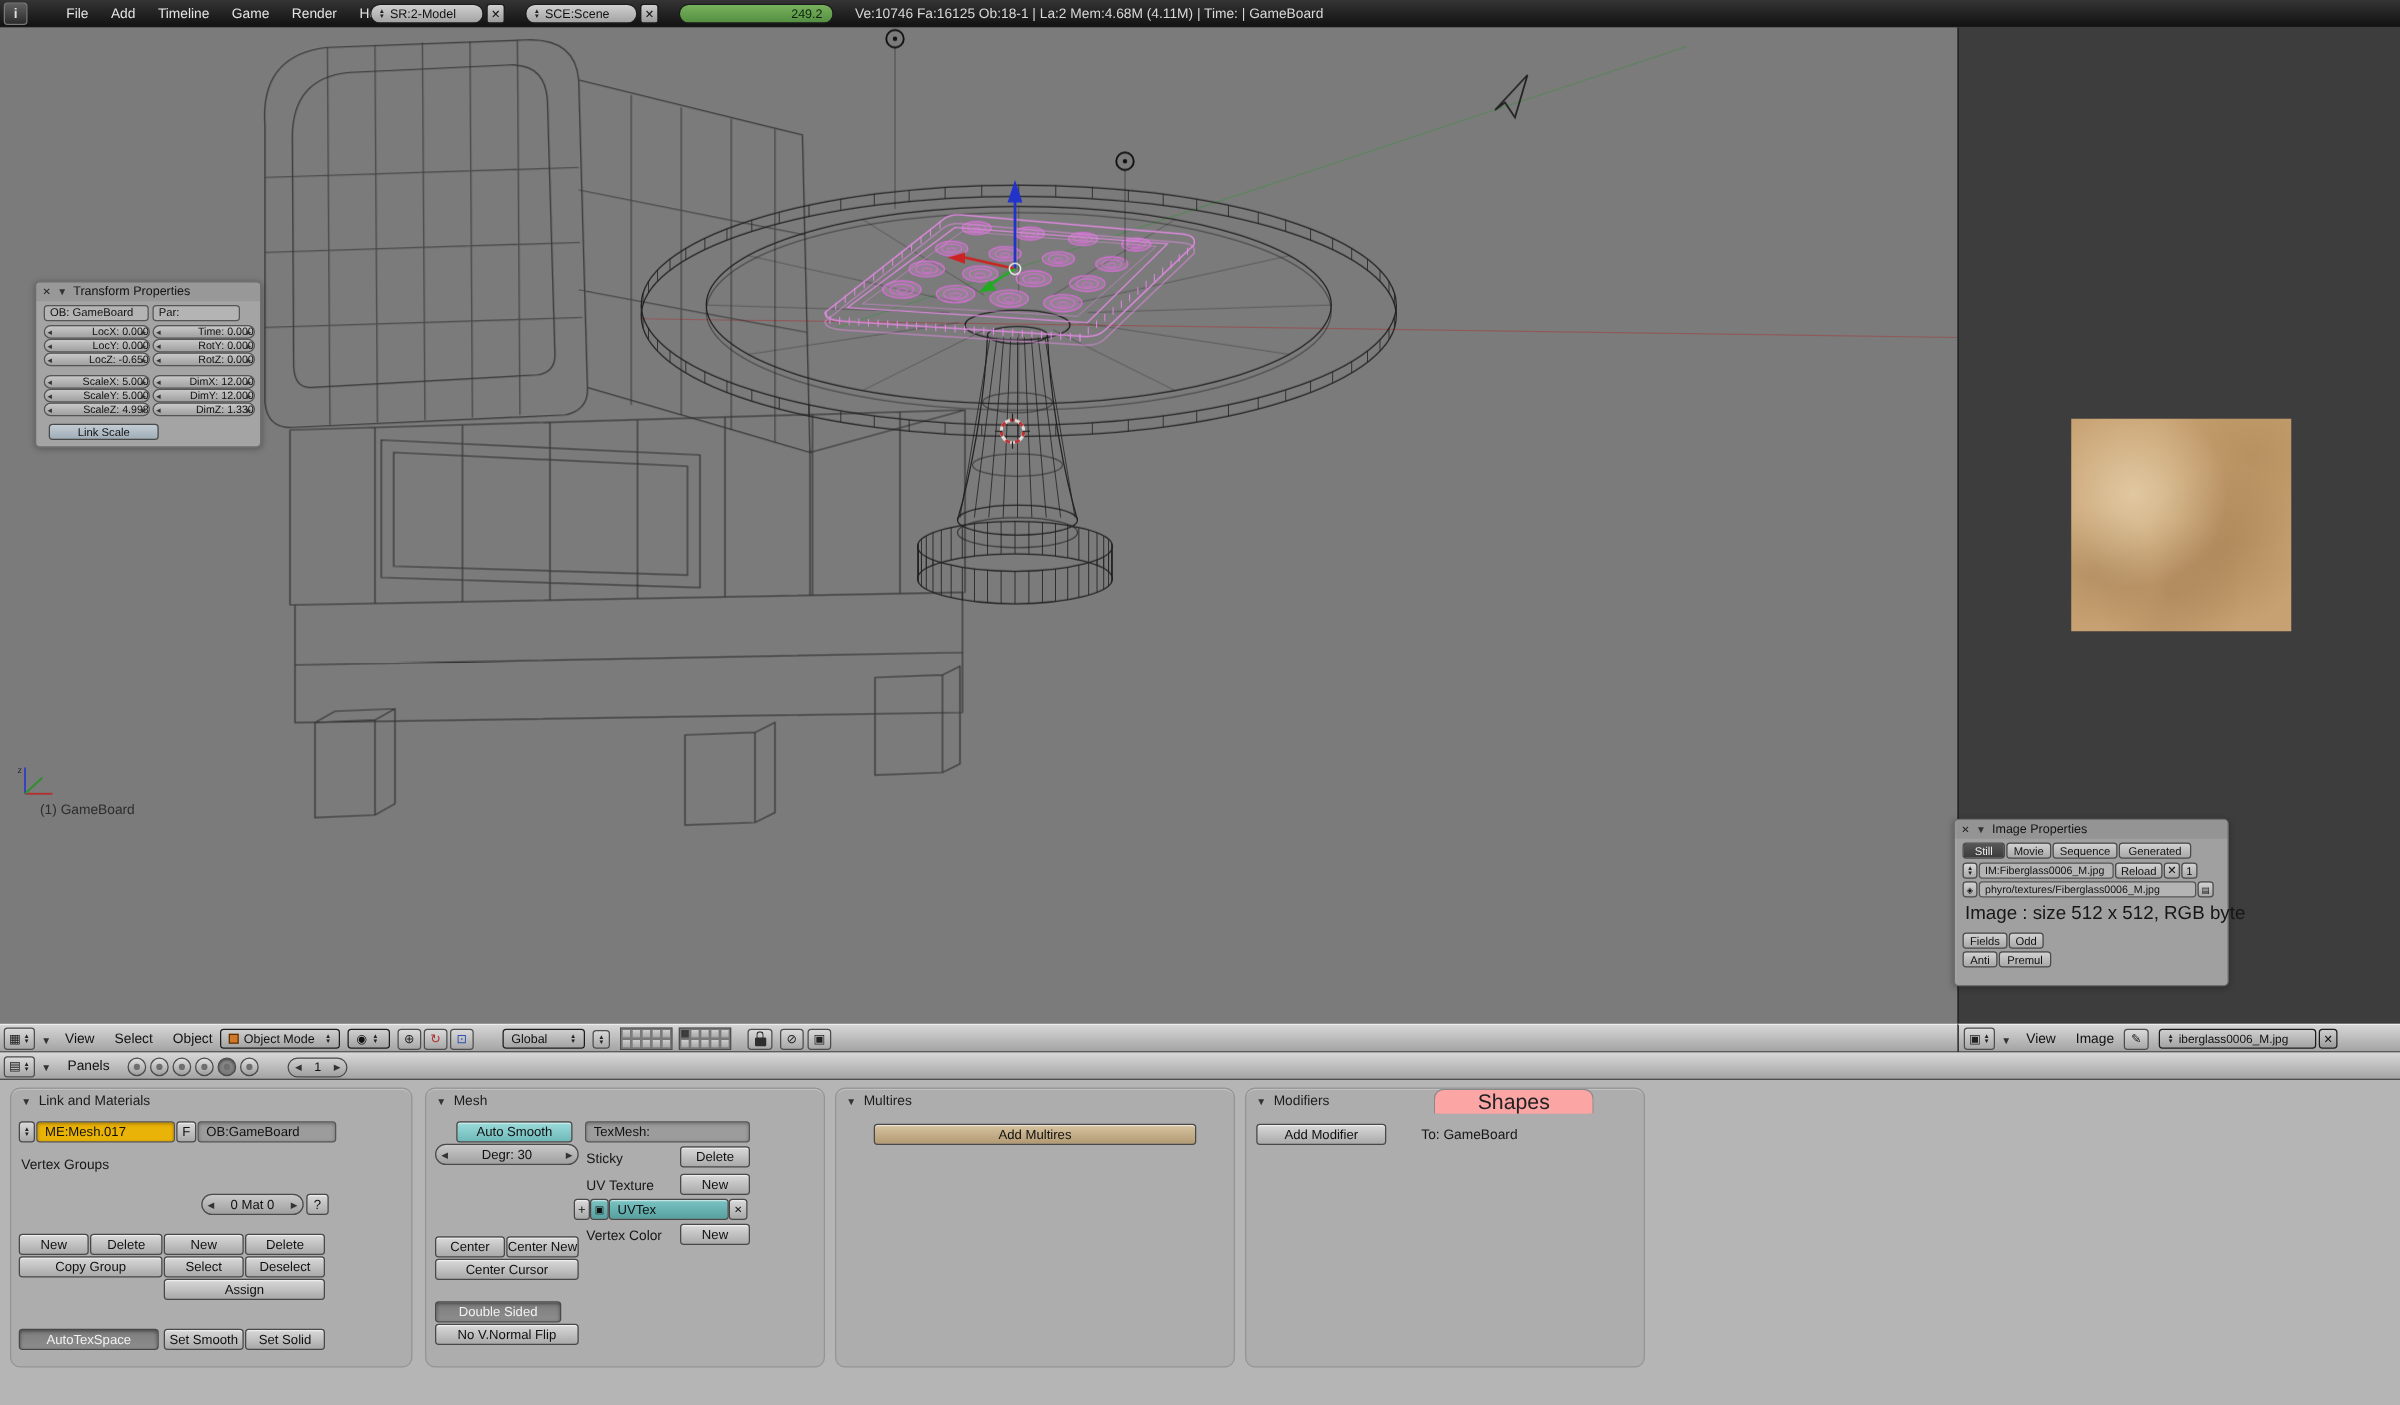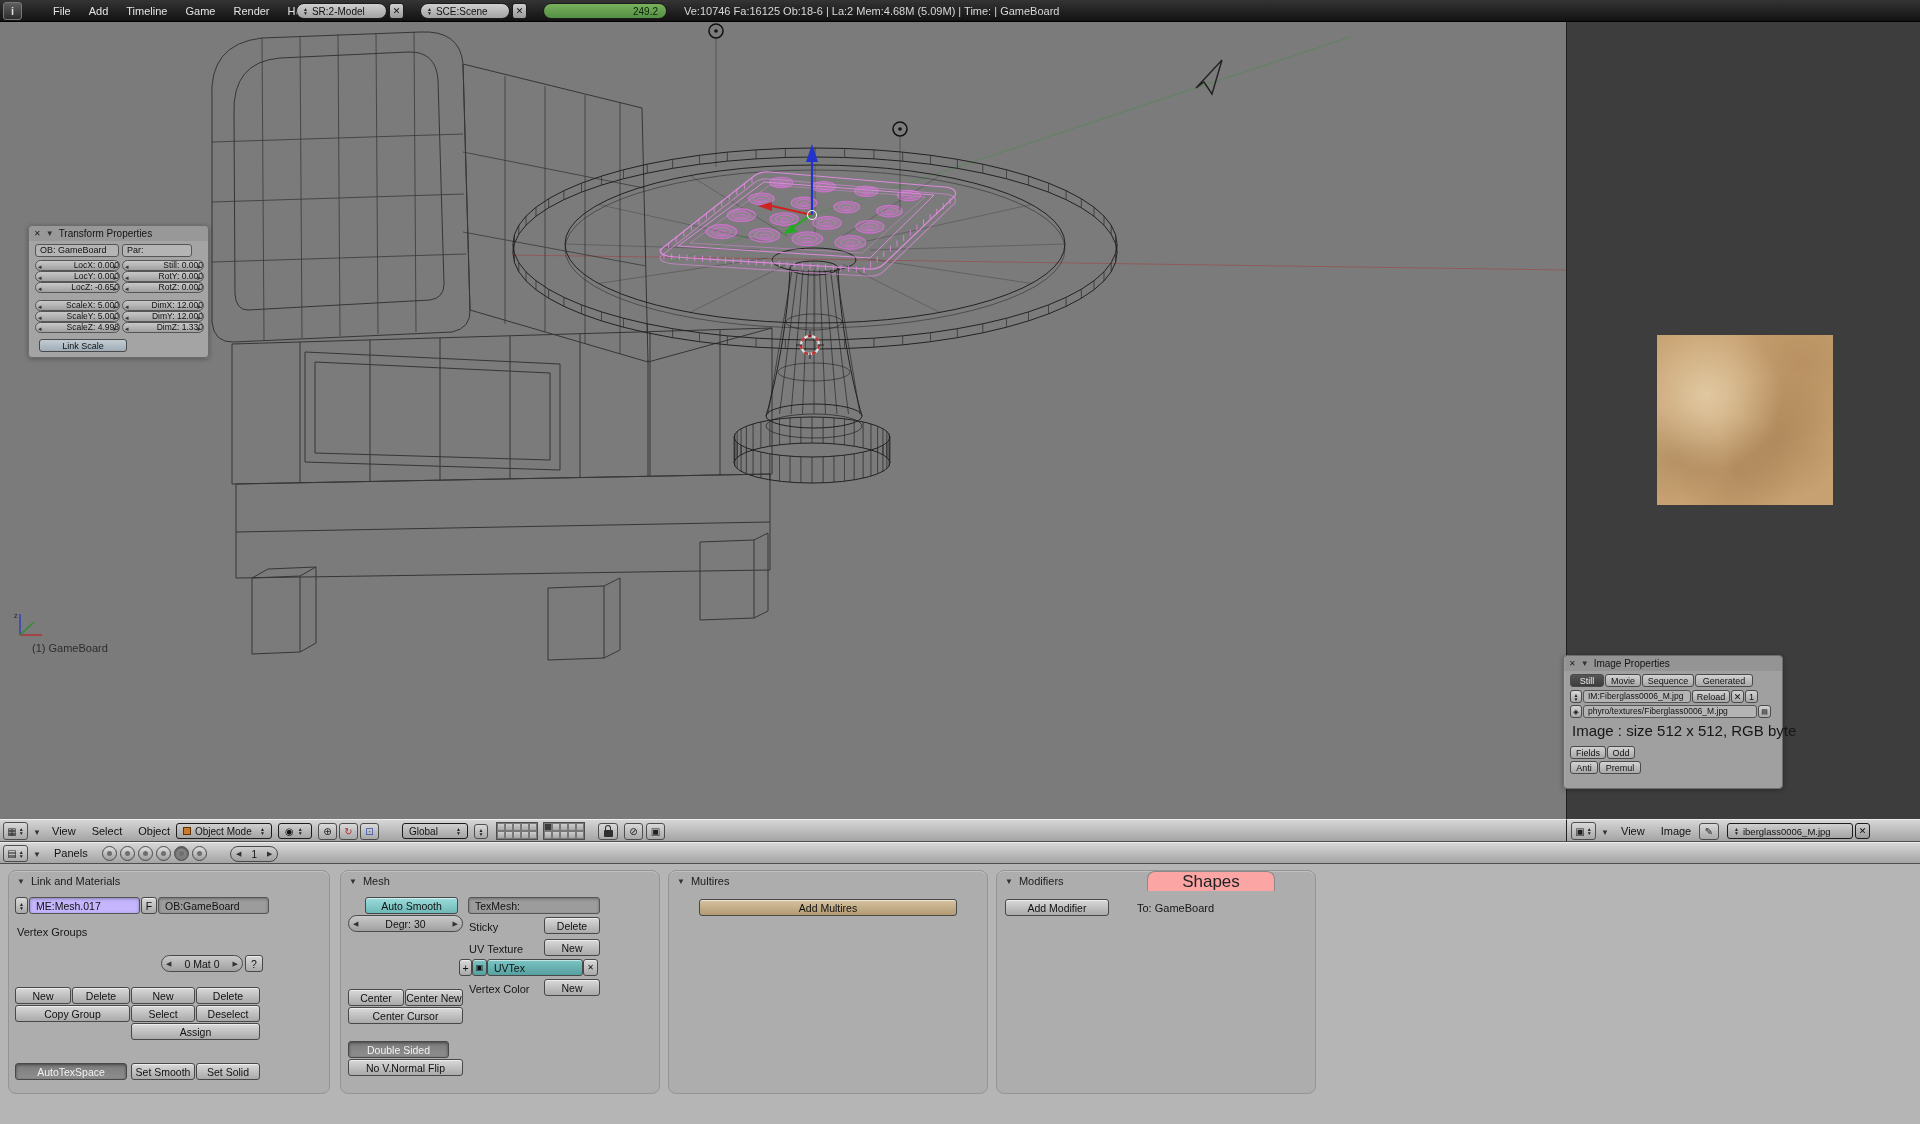--- a/index.html
+++ b/index.html
@@ -56,21 +56,21 @@
 .ptitle{position:absolute;left:8px;top:4px;font-size:11px;color:#1c1c1c;display:flex;gap:6px;align-items:center}
 .btn{position:absolute;height:17px;background:linear-gradient(#d9d9d9,#a9a9a9);border:1px solid #484848;border-radius:3px;box-shadow:inset 0 1px 0 rgba(255,255,255,.55);font-size:10.5px;color:#101010;display:flex;align-items:center;justify-content:center;cursor:pointer;white-space:nowrap}
 .btn.pressed{background:linear-gradient(#7c7c7c,#8e8e8e);color:#f2f2f2;box-shadow:inset 0 1px 3px rgba(0,0,0,.45)}
 .btn.cyan{background:linear-gradient(#9cdcdc,#6fb9b9)}
 .btn.tan{background:linear-gradient(#d6c3a0,#b29a73)}
 .btn.teal{background:linear-gradient(#7cc4c4,#57a0a0)}
 .num{position:absolute;height:17px;background:linear-gradient(#c9c9c9,#a0a0a0);border:1px solid #4a4a4a;border-radius:9px;font-size:10.5px;color:#111;display:flex;align-items:center;justify-content:center;cursor:pointer}
 .num::before{content:"◀";position:absolute;left:4px;font-size:7px;color:#333}
 .num::after{content:"▶";position:absolute;right:4px;font-size:7px;color:#333}
 .tfield{position:absolute;height:17px;background:#9c9c9c;border:1px solid #555;border-radius:3px;box-shadow:inset 0 1px 3px rgba(0,0,0,.3);font-size:10.5px;color:#111;display:flex;align-items:center;padding:0 6px;overflow:hidden;white-space:nowrap;cursor:text}
-.tfield.purple{background:#c4b5fd}
+.tfield.purple{background:#eab308}
 .lbl{position:absolute;font-size:11px;color:#161616;white-space:nowrap}
 .stpbtn{position:absolute;background:linear-gradient(#d9d9d9,#a9a9a9);border:1px solid #484848;border-radius:3px;display:flex;align-items:center;justify-content:center;cursor:pointer}
 .ptab{position:absolute;top:0;height:20px;background:#fca5a5;border:1px solid #8a8a8a;border-bottom:none;border-radius:8px 8px 0 0;font-size:17px;color:#222;display:flex;align-items:center;justify-content:center;cursor:pointer}
 </style>
 </head>
 <body>
 
 <div id="topbar" class="abs">
   <div class="abs logo">i</div>
   <div class="abs" style="left:44px;top:0;height:100%;display:flex;align-items:center">
@@ -87,21 +87,21 @@
   </div>
   <div class="abs xbtn" style="left:389px;top:3px">✕</div>
   <div class="abs dd" style="left:420px;top:3px;width:90px">
     <span class="stp"></span>
     <span class="lab">SCE:Scene</span>
   </div>
   <div class="abs xbtn" style="left:512px;top:3px">✕</div>
   <div class="abs frame" style="left:543px;top:3px;width:124px">
     <span>249.2</span>
   </div>
-  <div class="abs stats" style="left:684px;top:0">Ve:10746 Fa:16125 Ob:18-6 | La:2  Mem:4.68M (5.09M)  | Time: | GameBoard</div>
+  <div class="abs stats" style="left:684px;top:0">Ve:10746 Fa:16125 Ob:18-1 | La:2  Mem:4.68M (4.11M)  | Time: | GameBoard</div>
 </div>
 
 <div id="viewport" class="abs">
   <svg width="1566" height="797" viewBox="0 0 1566 797">
 
     <line x1="512" y1="233" x2="1566" y2="248" stroke="#a04040" opacity=".55"></line>
     <line x1="664" y1="242" x2="1350" y2="15" stroke="#3f8f3f" opacity=".5"></line>
 
     <g stroke="#2a2a2a" fill="none" stroke-width="1" opacity=".85">
       <path d="M212,78 Q208,22 262,16 L420,10 Q460,8 463,42 L470,288 Q471,306 452,310 L234,320 Q214,321 212,300 Z M234,92 Q232,40 280,36 L408,30 Q436,29 438,58 L444,262 Q444,276 430,278 L248,288 Q236,288 235,272 Z M463,42 L642,86 L648,340 L470,288 Z"></path>
@@ -401,21 +401,21 @@
   
   <div class="abs fpanel" style="left:28px;top:203px;width:181px;height:133px">
     <div class="fhead">
       <span class="fclose">✕</span>
       <span class="collapse">▼</span>
       <span>Transform Properties</span>
     </div>
     <div class="ttf" style="left:6px;top:18px;width:84px">OB: GameBoard</div>
     <div class="ttf" style="left:93px;top:18px;width:70px">Par:</div>
     <div class="tnum" style="left:6px;top:34px;width:85px">LocX: 0.000</div>
-    <div class="tnum" style="left:93px;top:34px;width:82px">Still: 0.000</div>
+    <div class="tnum" style="left:93px;top:34px;width:82px">Time: 0.000</div>
     <div class="tnum" style="left:6px;top:45px;width:85px">LocY: 0.000</div>
     <div class="tnum" style="left:93px;top:45px;width:82px">RotY: 0.000</div>
     <div class="tnum" style="left:6px;top:56px;width:85px">LocZ: -0.650</div>
     <div class="tnum" style="left:93px;top:56px;width:82px">RotZ: 0.000</div>
     <div class="tnum" style="left:6px;top:74px;width:85px">ScaleX: 5.000</div>
     <div class="tnum" style="left:93px;top:74px;width:82px">DimX: 12.000</div>
     <div class="tnum" style="left:6px;top:85px;width:85px">ScaleY: 5.000</div>
     <div class="tnum" style="left:93px;top:85px;width:82px">DimY: 12.000</div>
     <div class="tnum" style="left:6px;top:96px;width:85px">ScaleZ: 4.998</div>
     <div class="tnum" style="left:93px;top:96px;width:82px">DimZ: 1.330</div>

